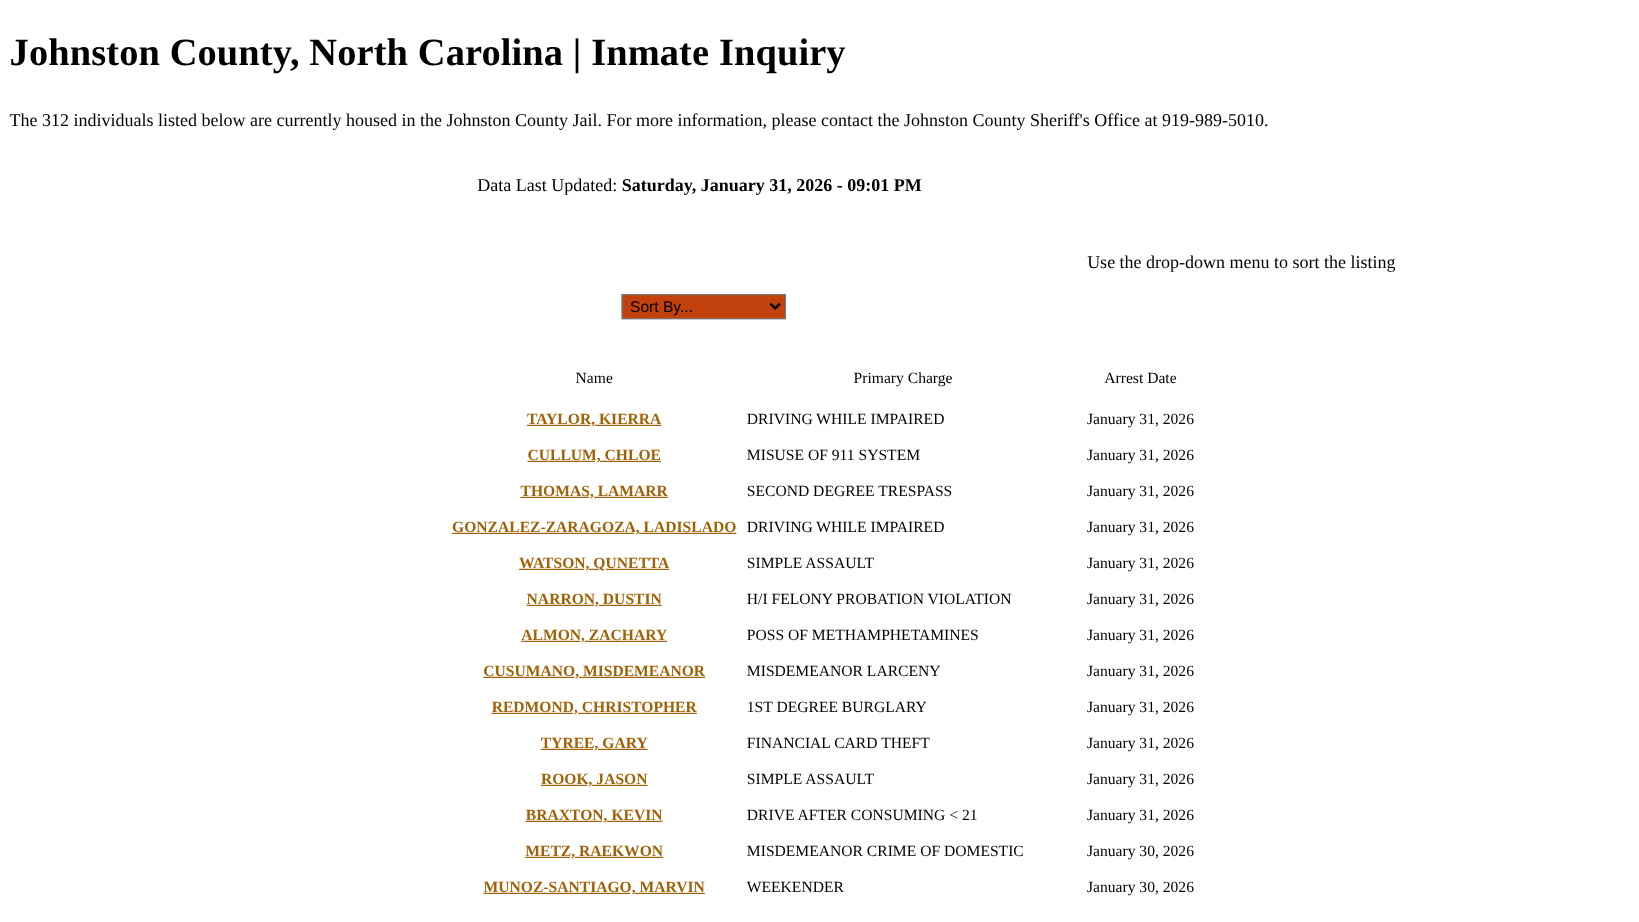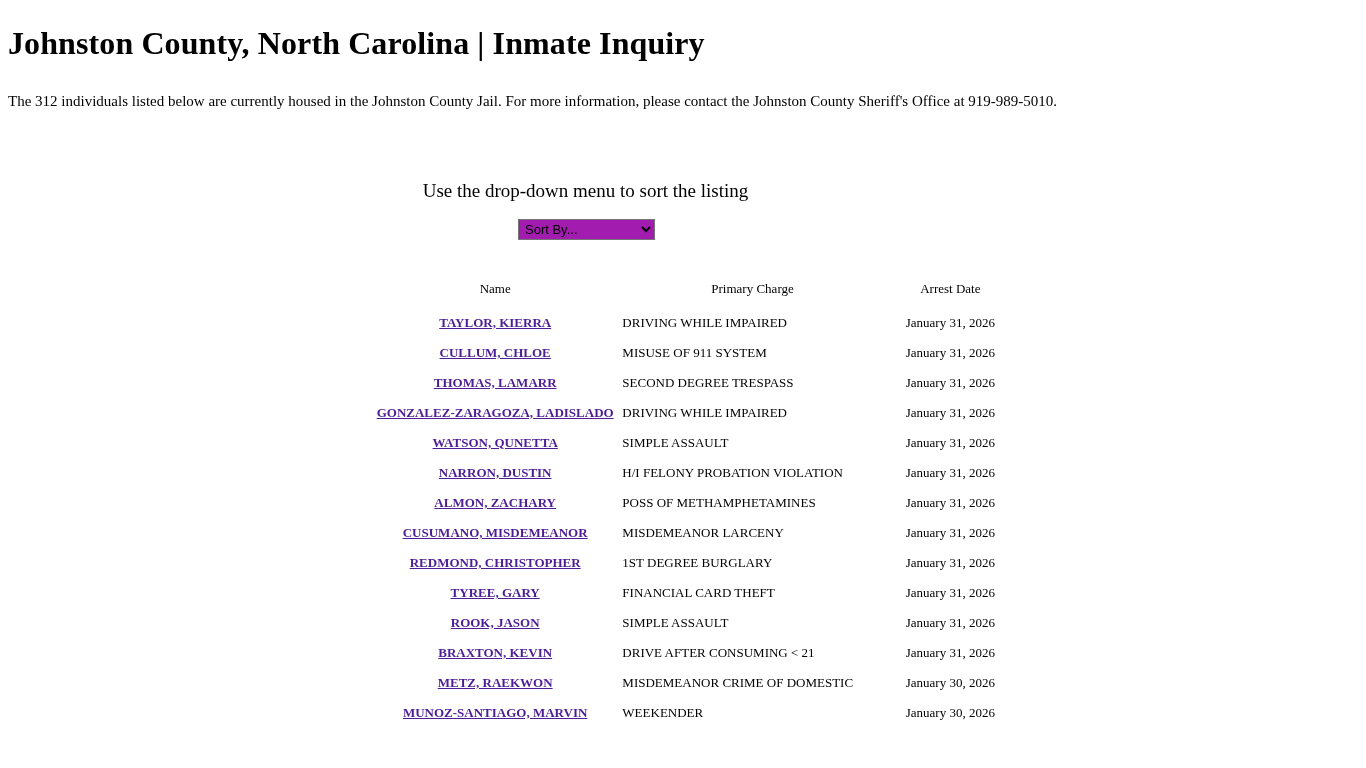--- a/index.html
+++ b/index.html
@@ -41,40 +41,40 @@
     font-size: 15px;
     margin: 37px 0 0 0;
     text-align: center;
     padding-right: 200px;
   }
   p.updated .updated-value {
     font-weight: bold;
   }
 
   p.sort-help {
-    font-size: 19px;
-    margin: 70px 0 0 0;
-    text-align: center;
+    font-size: 15px;
+    margin: 47px 0 0 0;
+    text-align: right;
     padding-right: 195px;
   }
 
   .select-wrap {
     text-align: center;
     margin-top: 17px;
     padding-right: 193px;
   }
 
   select.sort-select {
     font-family: "Liberation Sans", "DejaVu Sans", sans-serif;
     font-size: 13px;
     width: 137px;
     height: 21px;
     padding: 1px 2px;
     border: 1px solid #767676;
-    background-color: #a21caf;
+    background-color: #c2410c;
     color: #000000;
     border-radius: 0;
   }
 
   table.inmates {
     border-collapse: collapse;
     margin: 41px auto 0 auto;
     margin-left: 360px;
     width: 650px;
   }
@@ -100,35 +100,39 @@
     text-align: left;
     padding-left: 6px;
     margin-left: 40px;
   }
   th.col-date, td.col-date {
     width: 134px;
     text-align: center;
   }
 
   a.inmate-link {
-    color: #4c1d95;
+    color: #a16207;
     text-decoration: underline;
     font-weight: bold;
     font-size: 13px;
   }
 </style>
 </head>
 <body>
 
 <div class="page">
 
   <h1 class="page-title">Johnston County, North Carolina | Inmate Inquiry</h1>
 
   <p class="intro">The 312 individuals listed below are currently housed in the Johnston County Jail. For more information, please contact the Johnston County Sheriff's Office at 919-989-5010.</p>
 
+  <p class="updated">
+    <span>Data Last Updated:</span>
+    <span class="updated-value">Saturday, January 31, 2026 - 09:01 PM</span>
+  </p>
 
   <p class="sort-help">Use the drop-down menu to sort the listing</p>
 
   <div class="select-wrap">
     <select class="sort-select">
       <option>Sort By...</option>
     </select>
   </div>
 
   <table class="inmates">

